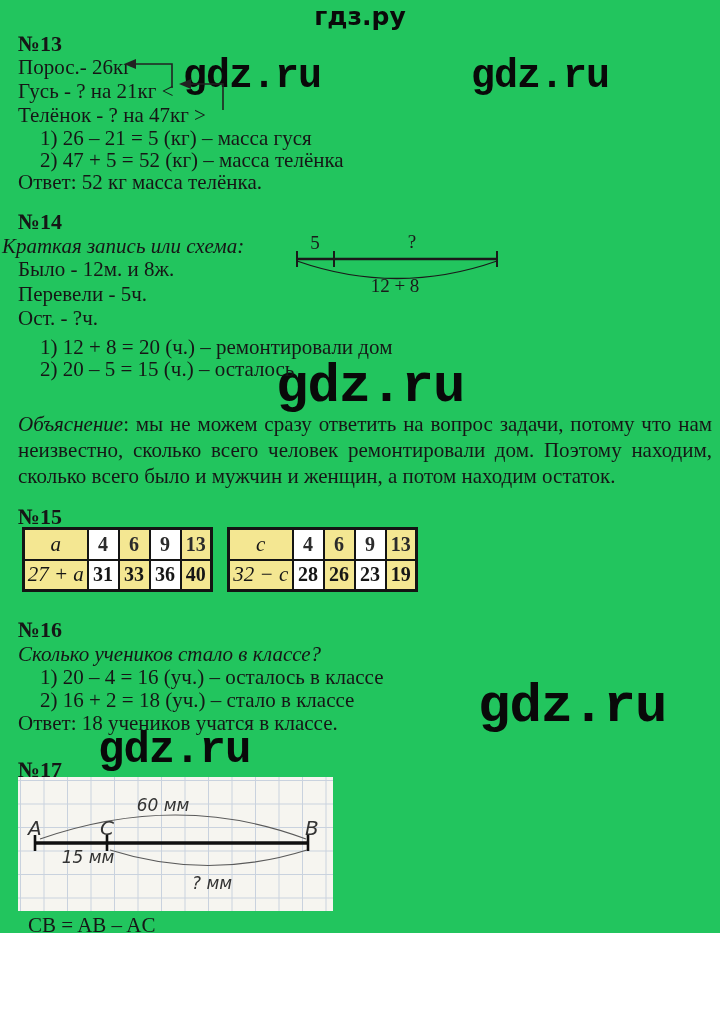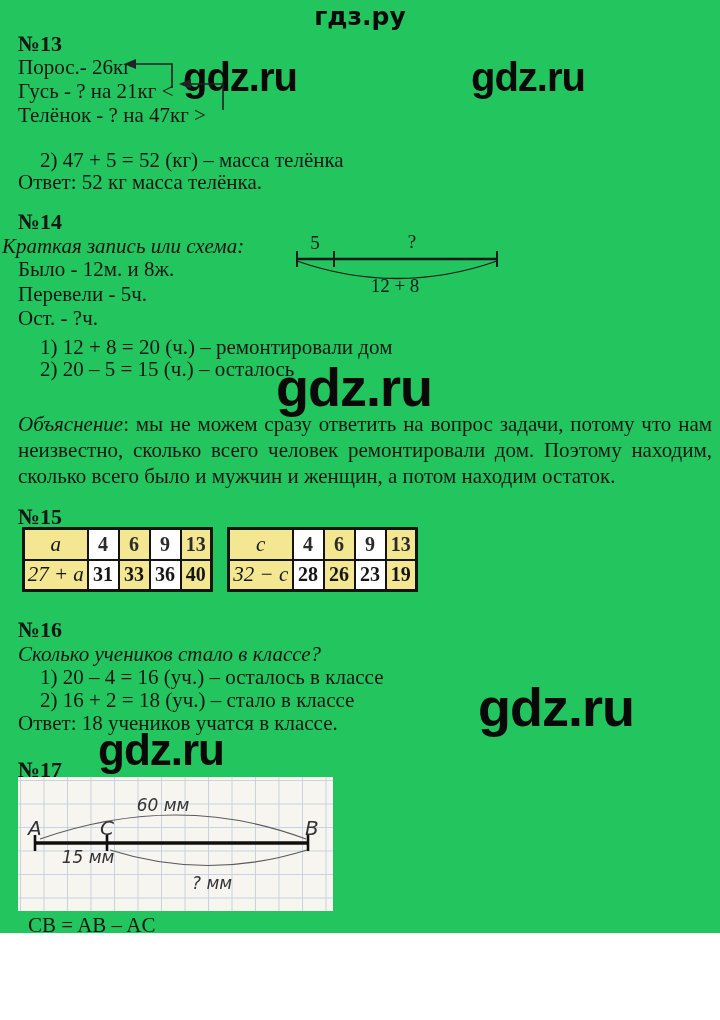--- a/index.html
+++ b/index.html
@@ -5,21 +5,21 @@
   * { margin:0; padding:0; box-sizing:border-box; }
   html,body { background:#ffffff; }
   #page {
     position:relative; width:720px; height:933px; background:#22c55e;
     font-family:"Liberation Serif", serif; color:#161616; overflow:hidden;
   }
   .ln { position:absolute; white-space:nowrap; font-size:21px; line-height:23px; }
   .ttl { font-weight:bold; font-size:22px; }
   .it  { font-style:italic; }
   .wm {
-    position:absolute; font-family:Liberation Sans, sans-serif; font-weight:bold;
+    position:absolute; font-family:Liberation Mono, monospace; font-weight:bold;
     color:#090909; letter-spacing:-1px; white-space:nowrap; line-height:1;
   }
   .site-header {
     position:absolute; top:2px; left:0; width:720px; text-align:center;
     font-family:"DejaVu Sans", sans-serif; font-weight:bold; font-size:25px; color:#0a0a0a;
   }
   .just { position:absolute; left:18px; width:694px; font-size:21px; line-height:26px;
           text-align:justify; text-align-last:justify; }
   .just.last { text-align-last:left; }
   table.t15 { position:absolute; border-collapse:collapse; border:3px solid #141414;
@@ -55,20 +55,21 @@
   <div class="wm" style="left:471px; top:57px; font-size:40px;">gdz.ru</div>
   <div class="wm" style="left:276px; top:360px; font-size:54px;">gdz.ru</div>
   <div class="wm" style="left:478px; top:680px; font-size:54px;">gdz.ru</div>
   <div class="wm" style="left:98px; top:728px; font-size:44px;">gdz.ru</div>
   <div class="wm" style="left:320px; top:988px; font-size:27px; letter-spacing:0;">gdz.ru</div>
 
   <div class="ln ttl" style="left:18px; top:32px;">№13</div>
   <div class="ln" style="left:18px; top:56px;">Порос.- 26кг</div>
   <div class="ln" style="left:18px; top:80px;">Гусь - ? на 21кг &lt;</div>
   <div class="ln" style="left:18px; top:104px;">Телёнок - ? на 47кг &gt;</div>
+  <div class="ln" style="left:40px; top:127px;">1) 26 – 21 = 5 (кг) – масса гуся</div>
   <div class="ln" style="left:40px; top:149px;">2) 47 + 5 = 52 (кг) – масса телёнка</div>
   <div class="ln" style="left:18px; top:171px;">Ответ: 52 кг масса телёнка.</div>
 
   <svg style="left:118px; top:52px;" width="120" height="65">
     <path d="M 14,12 H 54 V 36" fill="none" stroke="#222" stroke-width="1.6"></path>
     <polygon points="6,12 18,7 18,17" fill="#222"></polygon>
     <path d="M 69,32 H 105 V 58" fill="none" stroke="#222" stroke-width="1.6"></path>
     <polygon points="61,32 73,27 73,37" fill="#222"></polygon>
   </svg>
 

